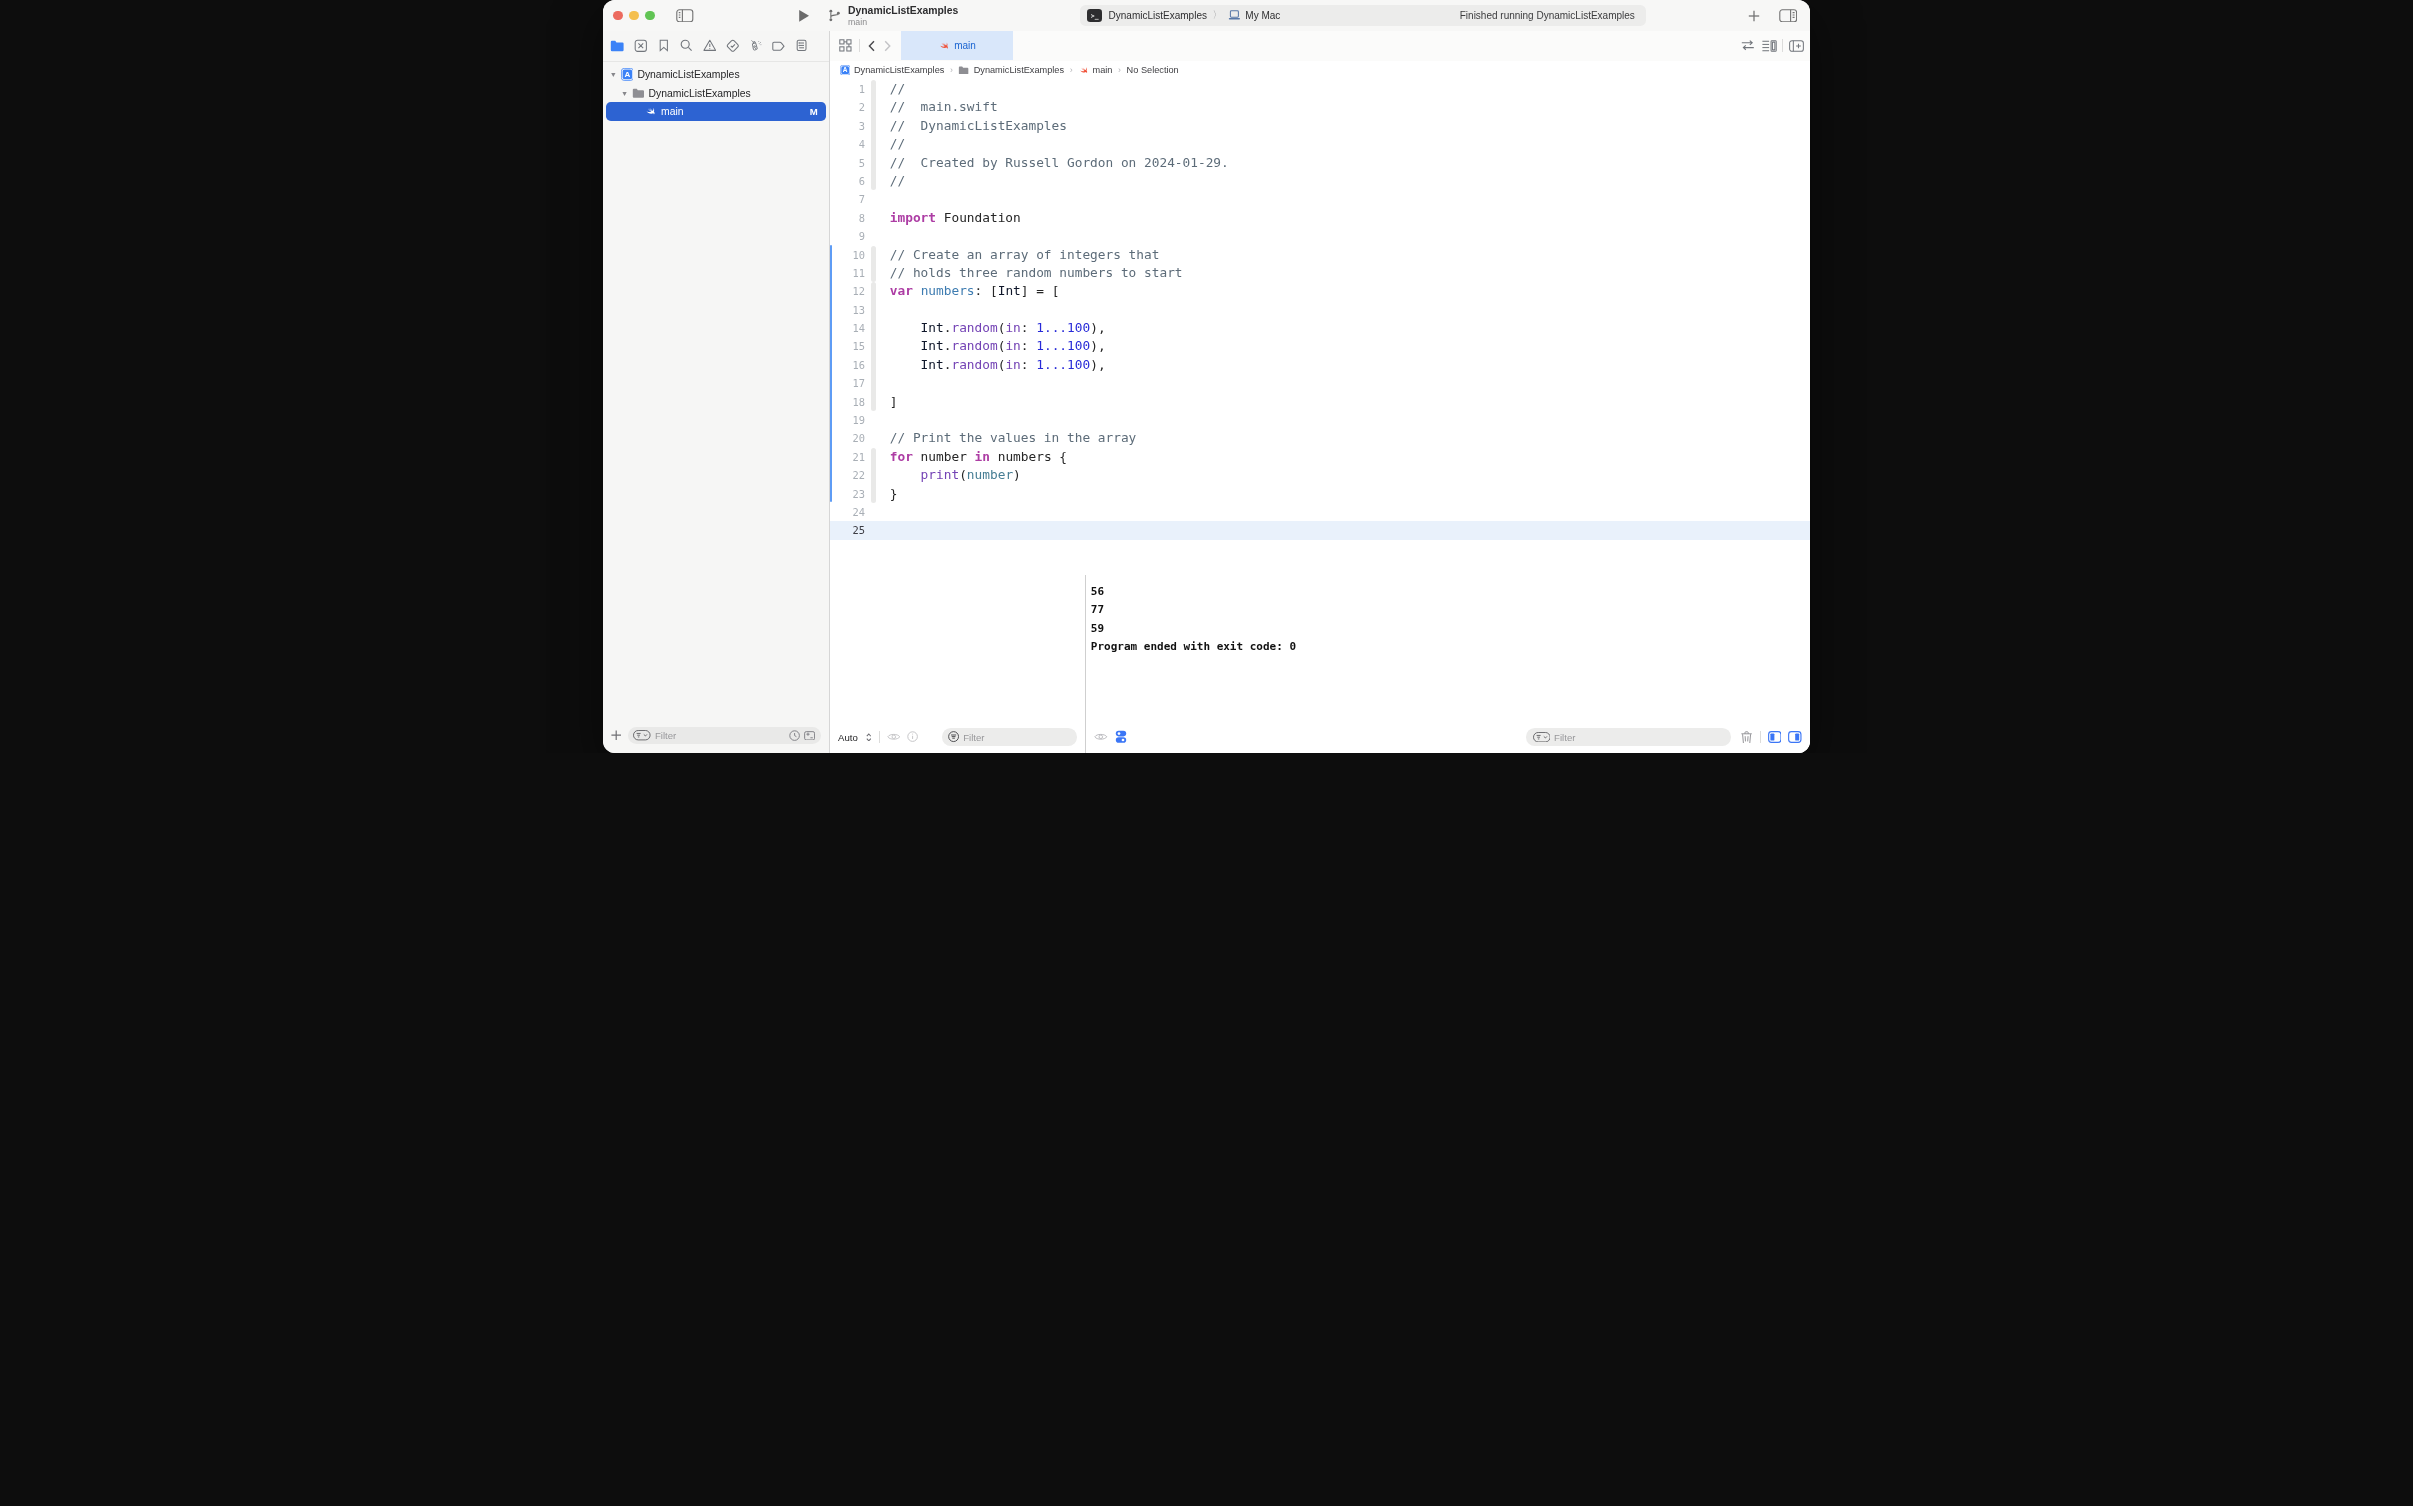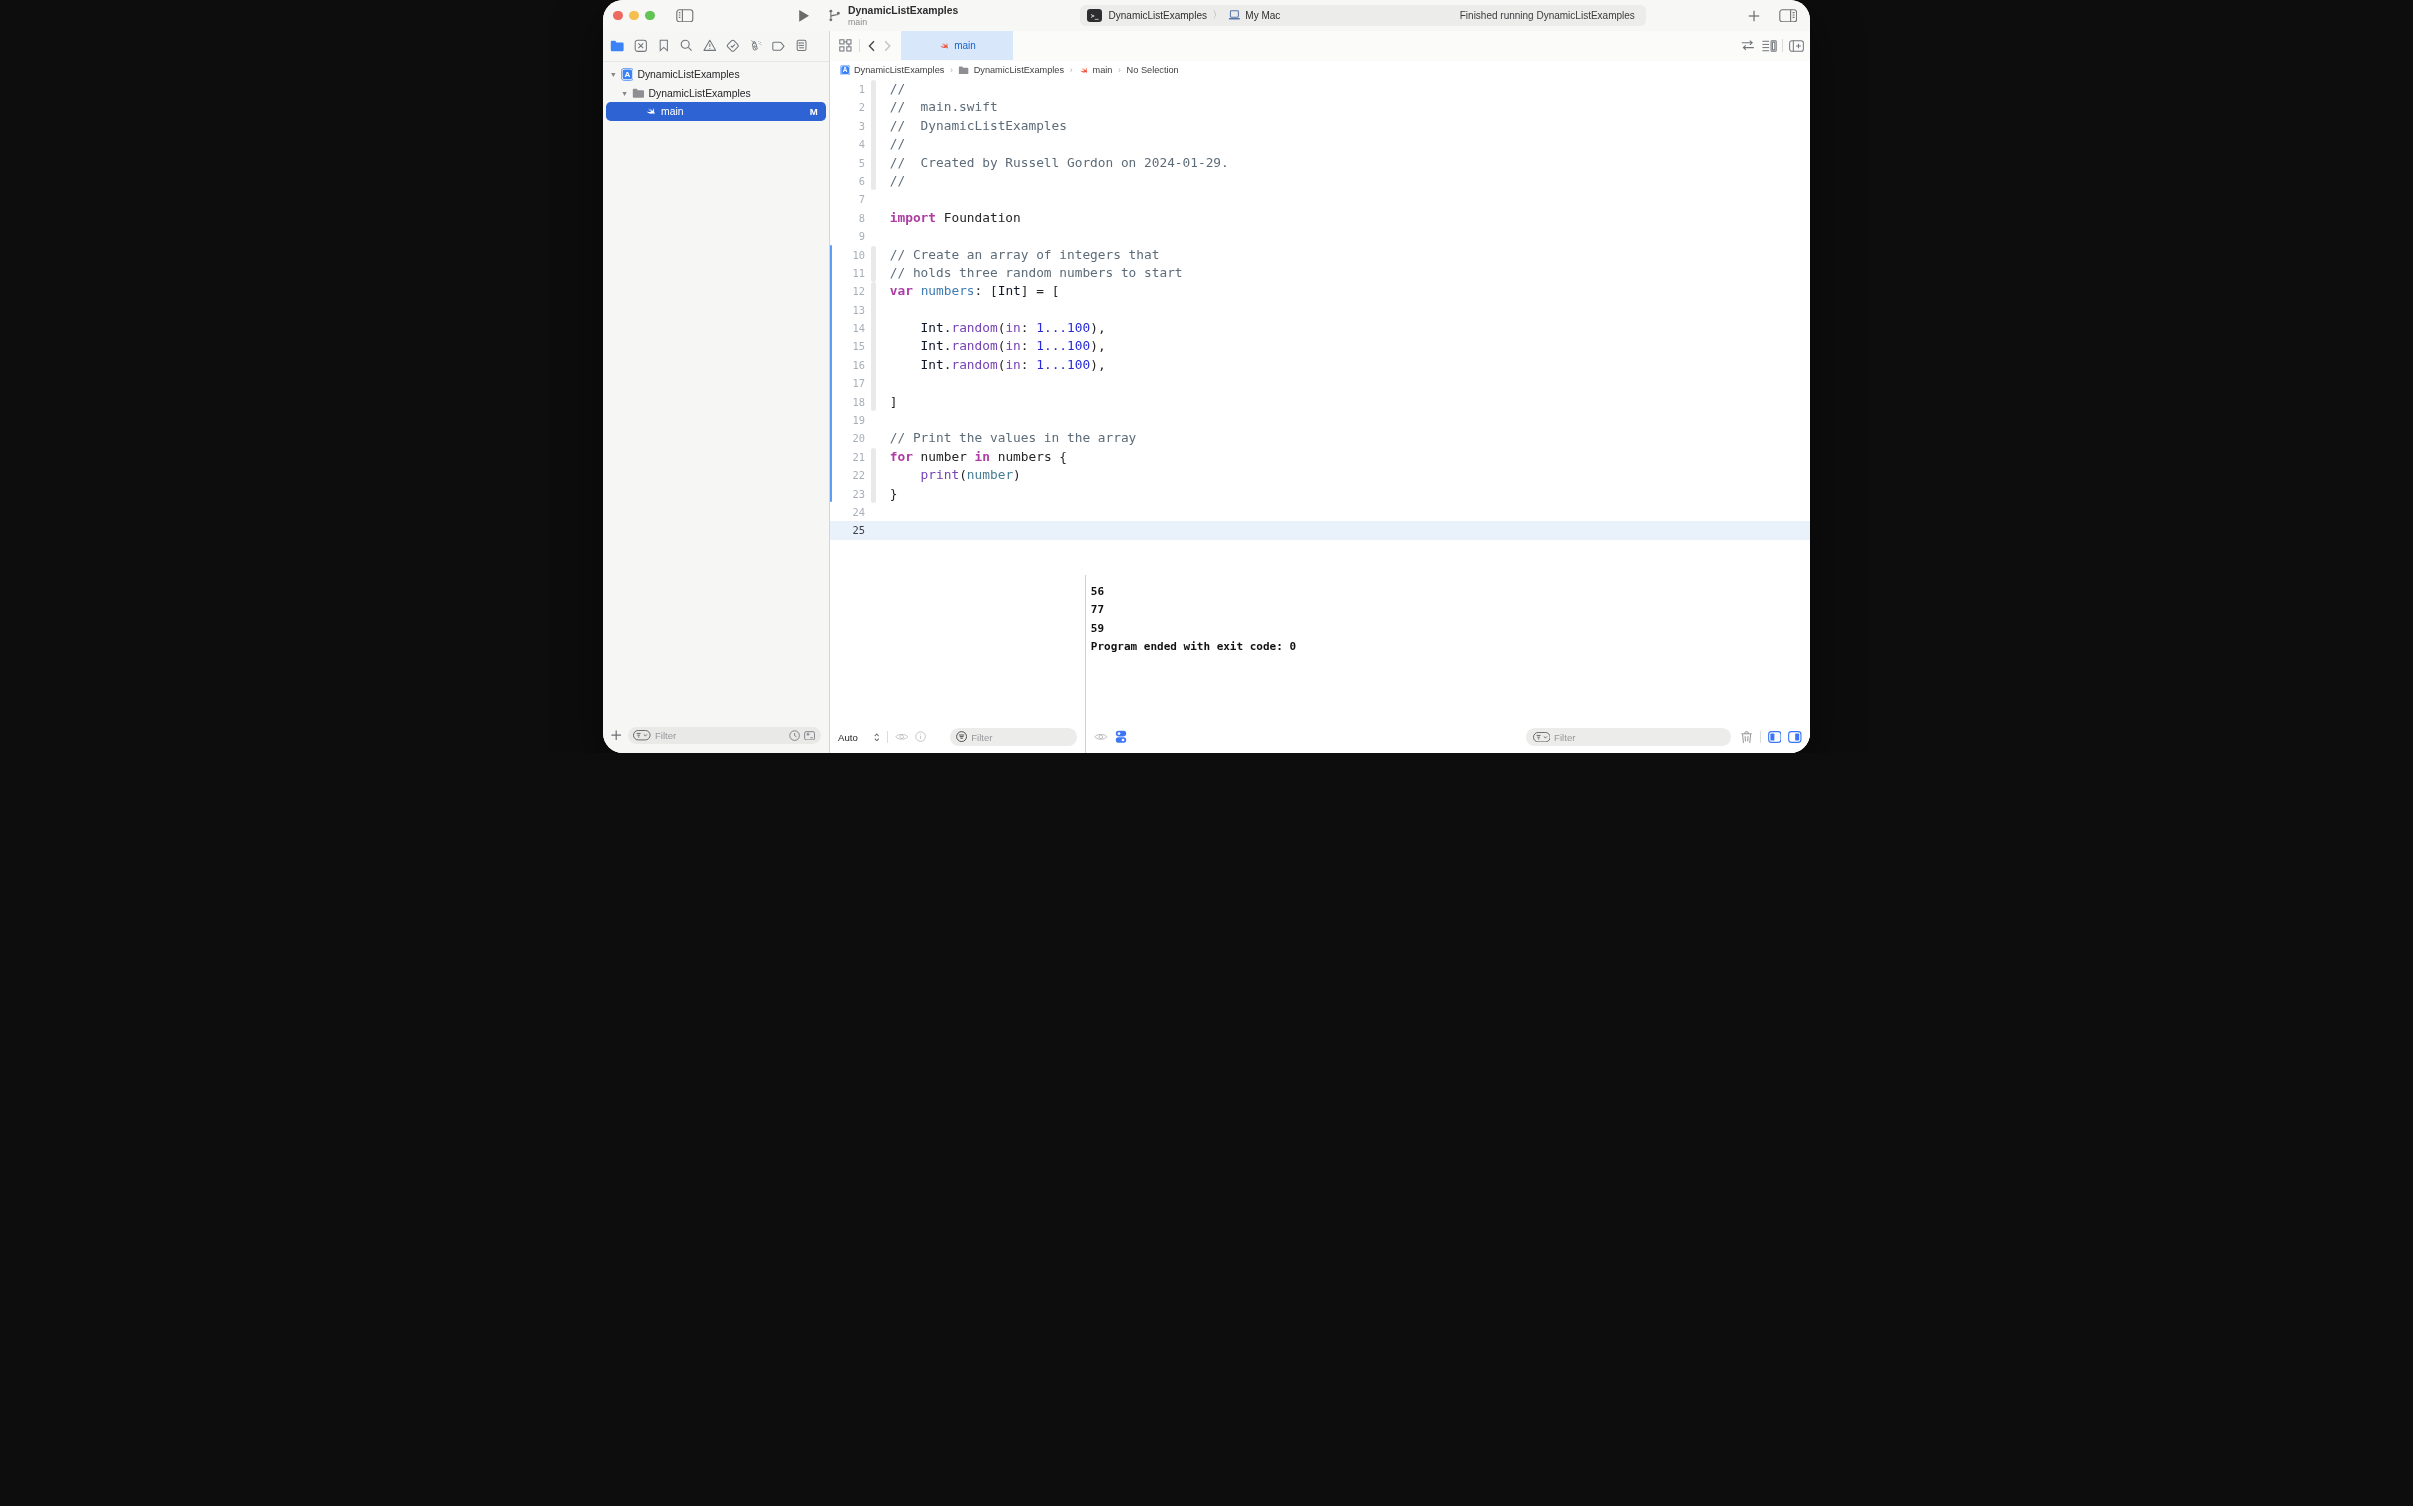--- a/index.html
+++ b/index.html
@@ -1,17 +1,17 @@
 <!DOCTYPE html>
 <html style="font-size:12.8px"><head>
 <meta charset="utf-8">
 <style>
   html,body{margin:0;padding:0;background:#0d0d0d;}
   body{font-family:"Liberation Sans",sans-serif;-webkit-font-smoothing:antialiased;}
-  #window{position:relative;width:1207px;height:753px;margin:0 auto;background:#fff;border-radius:20px;overflow:hidden;box-shadow:0 16px 48px rgba(0,0,0,.5);}
+  #window{position:relative;width:1207px;height:753px;margin:0 auto;background:#fff;border-radius:12px;overflow:hidden;box-shadow:0 16px 48px rgba(0,0,0,.5);}
   
   .toolbar{position:absolute;top:0;left:0;right:0;height:31px;background:#f7f7f6;border-bottom:0.8px solid #d6d6d6;}
   .tl{position:absolute;top:10.8px;width:9.6px;height:9.6px;border-radius:50%;}
   .tl.r{left:10.4px;background:#ec6a5e;}
   .tl.y{left:26px;background:#f4bf4f;}
   .tl.g{left:42px;background:#61c454;}
   .tb-ic{position:absolute;top:0;height:31px;display:flex;align-items:center;justify-content:center;color:#737373;}
   .title-block{position:absolute;left:225px;top:2.4px;display:flex;align-items:center;gap:6.4px;height:27px;}
   .title-main{font-size:10.4px;font-weight:bold;color:#2d2d2f;line-height:12px;}
   .title-sub{font-size:8.8px;color:#8c8c8e;line-height:10.4px;}
@@ -57,21 +57,21 @@
   
   .dstrip{position:absolute;left:0;right:0;top:525px;height:17.6px;background:#fff;border-bottom:0.8px solid #d8d8d8;}
   .bp-tag{position:absolute;left:10.4px;top:4.8px;width:13.6px;height:8px;background:#3a7af3;clip-path:polygon(0 0,72% 0,100% 50%,72% 100%,0 100%);border-radius:1.6px;}
   .linecol{position:absolute;right:6.4px;top:0;height:17.6px;display:flex;align-items:center;gap:6.4px;font-size:9.2px;color:#6e6e73;}
   
   .debug{position:absolute;left:0;right:0;top:544px;bottom:0;background:#fff;display:flex;}
   .vars-pane{width:255px;position:relative;border-right:0.8px solid #cfcfcf;}
   .console-pane{flex:1;position:relative;}
   .console-out{position:absolute;top:8px;left:4.8px;right:4.8px;bottom:27px;font-family:"DejaVu Sans Mono",monospace;font-size:11px;font-weight:bold;line-height:18.4px;color:#111;overflow:hidden;}
   .pane-bottom{position:absolute;left:0;right:0;bottom:0;height:25.5px;display:flex;align-items:center;padding:0 8px 3.2px 8px;gap:7.2px;}
-  .auto-dd{display:flex;align-items:center;gap:16px;font-size:9.6px;color:#1d1d1f;}
+  .auto-dd{display:flex;align-items:center;gap:8px;font-size:9.6px;color:#1d1d1f;}
   .gray-ic{color:#c3c3c6;display:flex;align-items:center;}
   .mid-ic{color:#9a9a9e;display:flex;align-items:center;}
   .df-field{height:17.6px;background:#ececeb;border-radius:8.8px;display:flex;align-items:center;padding:0 6.4px;gap:4px;font-size:9.6px;color:#98989b;}
   svg{display:block;}
 </style>
 </head>
 <body>
 
 <div id="window">
 

